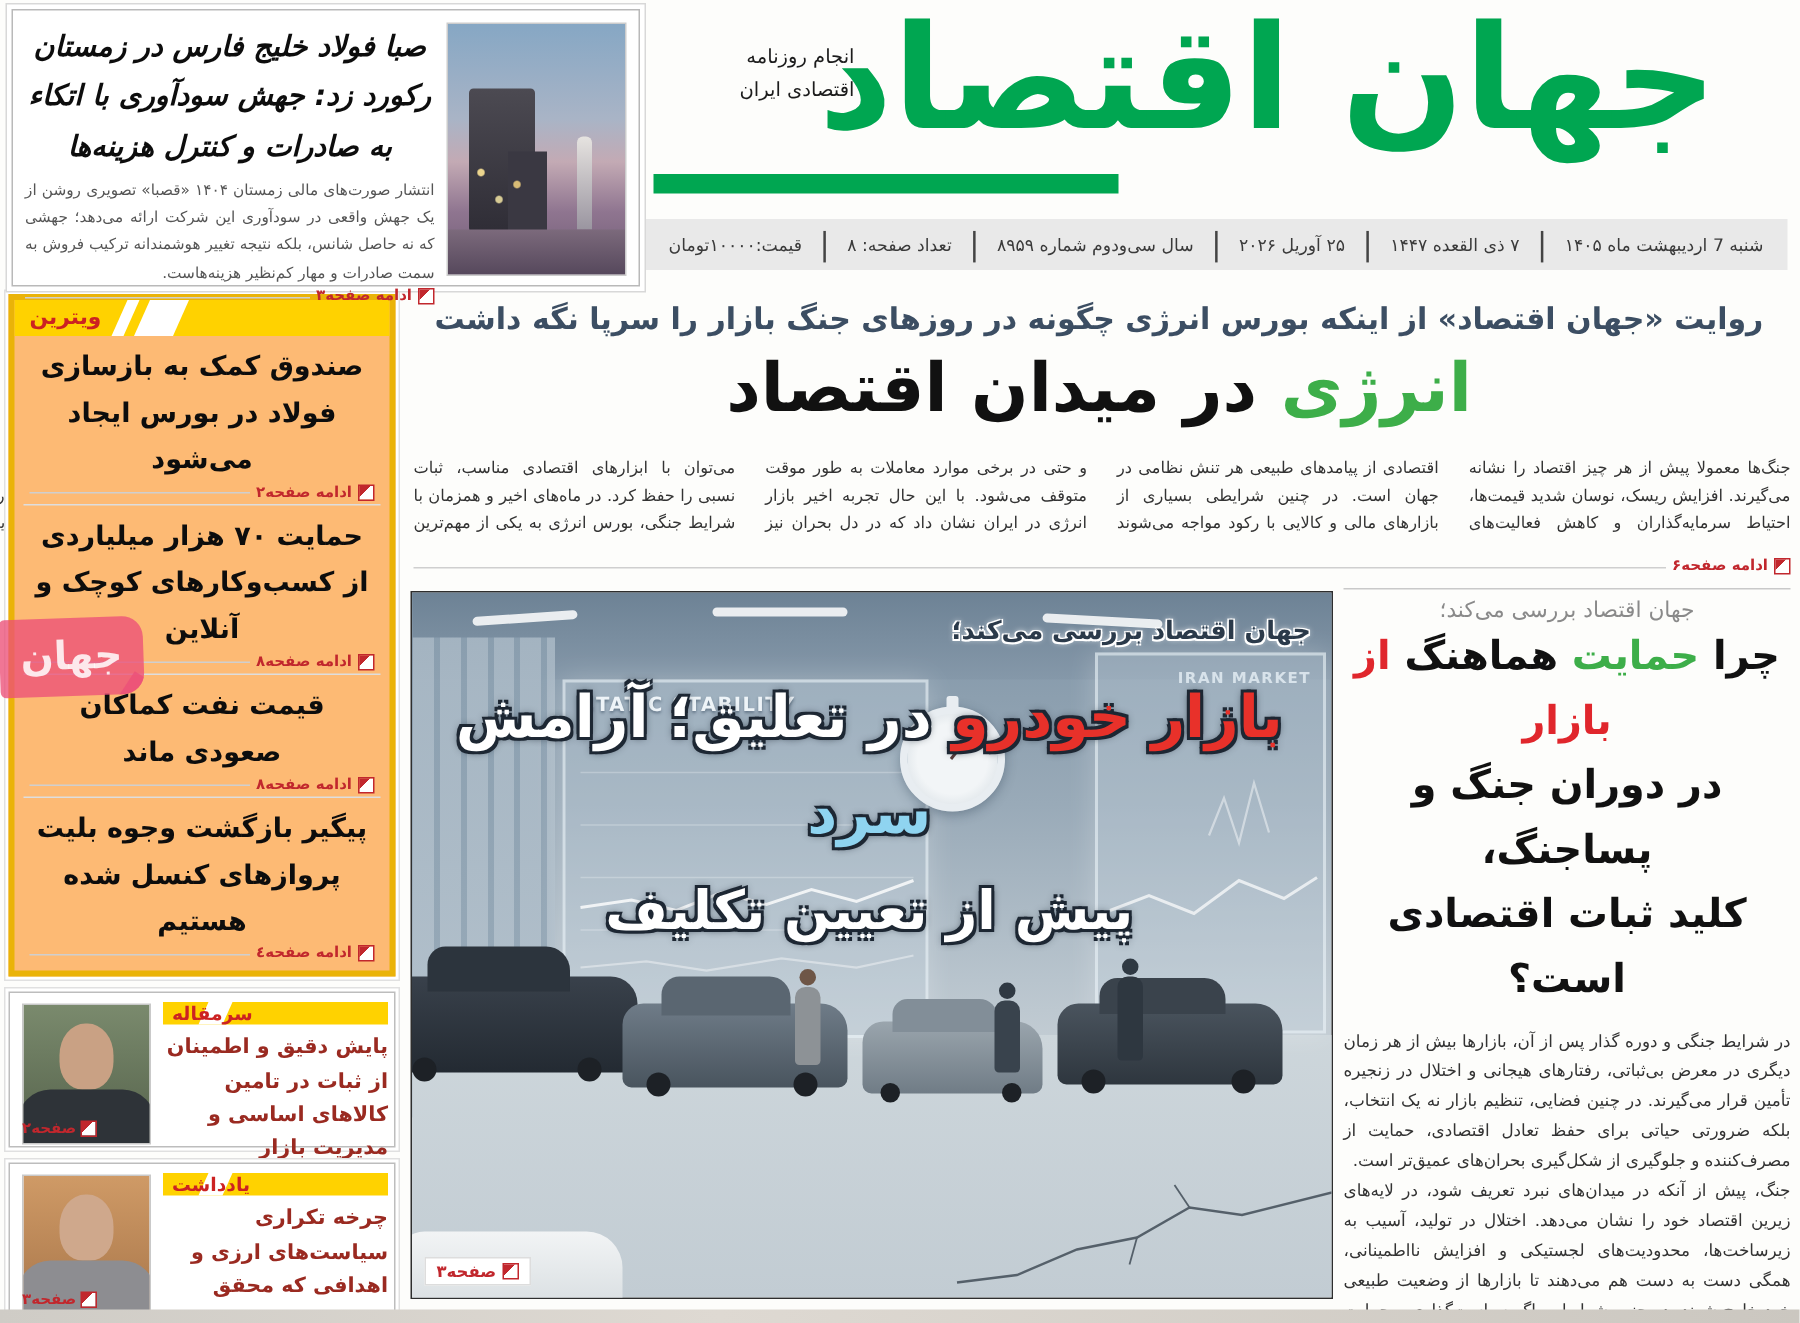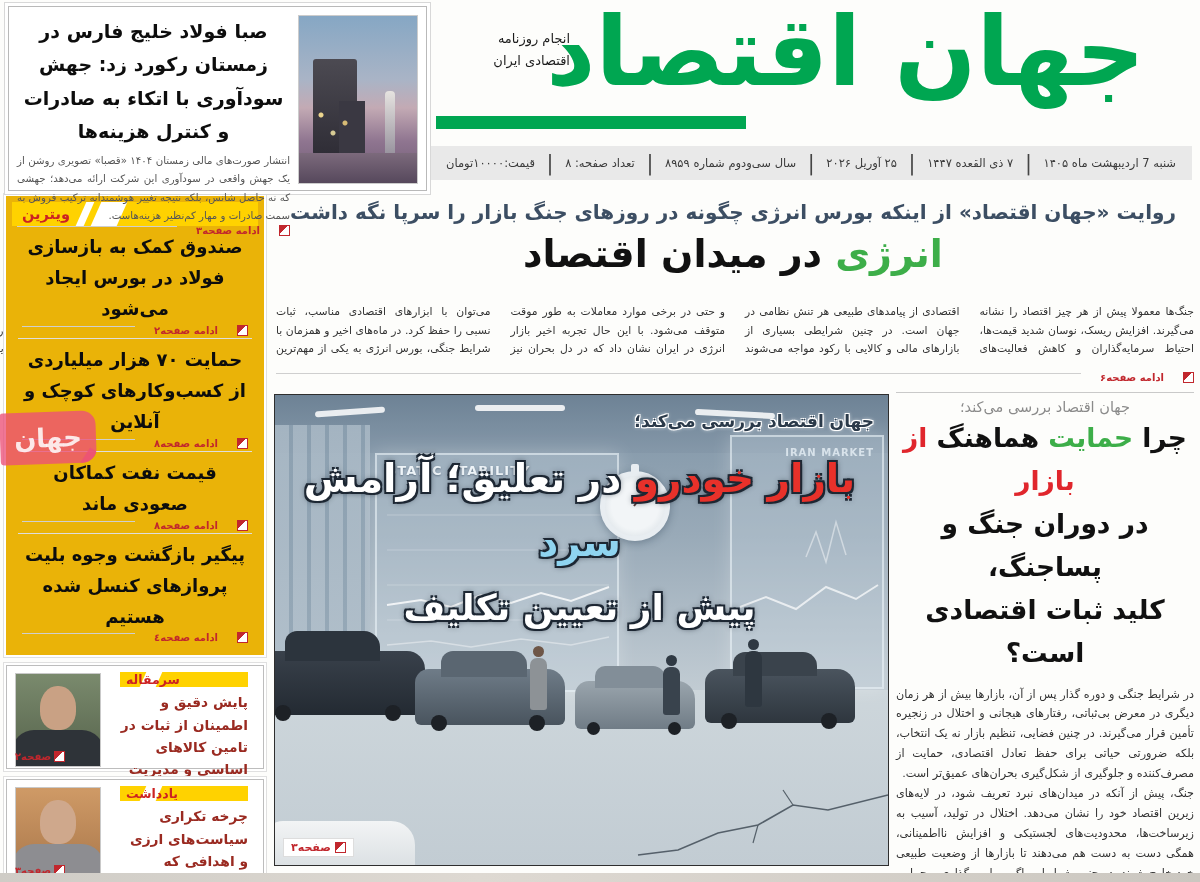--- a/index.html
+++ b/index.html
@@ -15,35 +15,35 @@
     background:linear-gradient(180deg,#86a7c4 0%,#a9b4c6 38%,#c3aab4 55%,#8f7590 75%,#6d5a72 100%);}
   .tl-tower{position:absolute;left:14px;bottom:28px;width:44px;height:96px;background:linear-gradient(180deg,#4c4a52,#2f2d36);border-radius:3px;}
   .tl-tower2{position:absolute;left:40px;bottom:22px;width:26px;height:60px;background:#3a3842;}
   .tl-chimney{position:absolute;right:22px;bottom:30px;width:10px;height:62px;background:linear-gradient(180deg,#e6e3e0,#9a95a0);border-radius:4px 4px 0 0;}
   .tl-ground{position:absolute;left:0;right:0;bottom:0;height:30px;background:linear-gradient(180deg,#7c6a7c,#56485c);}
   .tl-lights{position:absolute;left:10px;bottom:40px;width:60px;height:40px;background:
     radial-gradient(circle at 20% 30%,rgba(255,230,150,.9) 2px,transparent 3px),
     radial-gradient(circle at 60% 50%,rgba(255,220,130,.8) 2px,transparent 3px),
     radial-gradient(circle at 40% 75%,rgba(255,240,170,.8) 2px,transparent 3px);}
   .tl-text{flex:1;display:flex;flex-direction:column;}
-  .tl-headline{font-weight:bold;font-size:19px;line-height:1.75;color:#0d0d0d;text-align:center;}
+  .tl-headline{font-weight:bold;font-size:19px;line-height:1.75;color:#0d0d0d;text-align:center;font-style:italic;}
   .tl-body{font-size:10.2px;line-height:1.8;color:#555;text-align:justify;margin-top:4px;}
-  .cont-row{display:flex;align-items:flex-start;gap:19px;margin-top:auto;}
+  .cont-row{display:flex;align-items:center;gap:4px;margin-top:auto;}
   .jump-ic{flex:none;width:9px;height:9px;border:1px solid #c1272d;background:linear-gradient(135deg,#c1272d 40%,#fff 40%);display:inline-block;}
   .cont-txt{color:#c1272d;font-size:10px;font-weight:bold;white-space:nowrap;}
   .cont-line{flex:1;border-bottom:1px solid #cfcfcf;height:1px;}
   .green-bar{position:absolute;left:436px;top:116px;width:310px;height:13px;background:#00a651;z-index:1;}
   .logo{position:absolute;right:55px;top:-12px;z-index:2;color:#00a651;font-weight:bold;font-size:96px;letter-spacing:-4px;line-height:1.35;}
   .tagline{position:absolute;right:630px;top:28px;text-align:right;font-size:13px;color:#1c1c1c;line-height:1.7;z-index:3;}
   .date-strip{left:430px;top:146px;width:762px;height:34px;background:#e9e9e9;display:flex;align-items:center;justify-content:space-between;padding:0 16px;box-sizing:border-box;z-index:0;}
   .date-item{font-size:11.5px;color:#3a3a3a;white-space:nowrap;}
   .date-sep{color:#444;font-size:15px;font-weight:bold;transform:scaleY(1.4);}
   
   .lead-kicker{left:272px;top:200px;width:922px;text-align:center;font-size:20px;font-weight:bold;color:#3c4e63;}
-  .lead-headline{left:272px;top:232px;width:922px;text-align:center;font-size:38px;font-weight:bold;color:#111;letter-spacing:-1px;}
+  .lead-headline{left:272px;top:232px;width:922px;text-align:center;font-size:45px;font-weight:bold;color:#111;letter-spacing:-1px;}
   .txt-green{color:#3dae49;}
   .lead-body{left:276px;top:303px;width:918px;height:72px;column-count:4;column-gap:20px;font-size:10.8px;line-height:1.72;color:#333;text-align:justify;}
   .lead-cont{left:276px;top:372px;width:918px;}
   
   .feature{left:274px;top:394px;width:613px;height:470px;border:1px solid #2e2e2e;overflow:hidden;background:linear-gradient(180deg,#7f94a6 0%,#99aab8 30%,#b8c4cd 55%,#ccd4d9 72%,#c6cfd5 100%);}
   .f-ceiling{position:absolute;left:0;top:0;right:0;height:58px;background:linear-gradient(180deg,#6d8295 0%,#8598a9 100%);}
   .f-light{position:absolute;height:6px;background:rgba(255,255,255,.85);border-radius:3px;}
   .f-wall{position:absolute;left:0;top:30px;width:95px;bottom:120px;background:repeating-linear-gradient(90deg,#aebdc9 0 14px,#8ea2b2 14px 18px);opacity:.8;}
   .f-floor{position:absolute;left:0;right:0;bottom:0;height:175px;background:linear-gradient(180deg,#cdd6db,#c2ccd3);}
   .f-screen{position:absolute;border:2px solid rgba(240,248,252,.55);background:rgba(205,220,230,.30);box-shadow:0 0 18px rgba(255,255,255,.25);}
@@ -70,29 +70,29 @@
   .f-crack{position:absolute;right:0;bottom:0;width:330px;height:110px;}
   
   .r-col{left:896px;top:392px;width:298px;}
   .r-kicker{text-align:center;color:#8a8a8a;font-size:14.5px;margin-top:6px;}
   .r-headline{text-align:center;font-weight:bold;font-size:26.5px;line-height:1.62;color:#111;margin-top:2px;letter-spacing:-.5px;}
   .r-green{color:#3dae49;}
   .r-red{color:#e0262c;}
   .r-body{font-size:11.2px;line-height:1.78;color:#333;text-align:justify;margin-top:10px;white-space:pre-line;}
   
   .sidebar{left:6px;top:196px;width:258px;}
-  .v-box{border:6px solid #eab308;background:#eab308;box-shadow:0 0 0 2px #fff,0 0 0 3px #e0e0e0;}
+  .v-box{border:4px solid #eab308;background:#fdba74;box-shadow:0 0 0 2px #fff,0 0 0 3px #e0e0e0;}
   .ybar{position:relative;height:24px;background:#ffd200;display:flex;align-items:center;}
   .ybar .notch{position:absolute;left:34%;top:0;bottom:0;width:26px;background:#fff;transform:skewX(-24deg);}
   .ybar .notch2{position:absolute;left:28%;top:0;bottom:0;width:8px;background:#fff;transform:skewX(-24deg);}
   .ybar-title{margin-right:auto;padding-left:10px;padding-right:10px;color:#cc2222;font-weight:bold;font-size:14.5px;z-index:2;}
   .v-item{padding:6px 10px 2px;}
   .v-title{font-weight:bold;font-size:18px;line-height:1.72;text-align:center;color:#0d0d0d;}
   .v-sep{border-bottom:1px solid #dedede;margin:0 6px;}
-  .op-box{position:relative;border:1px solid #bdbdbd;background:#fff;box-shadow:0 0 0 2px #fff,0 0 0 3px #e0e0e0;margin-top:10px;height:104px;padding:6px 15px;box-sizing:border-box;}
+  .op-box{position:relative;border:1px solid #bdbdbd;background:#fff;box-shadow:0 0 0 2px #fff,0 0 0 3px #e0e0e0;margin-top:10px;height:104px;padding:6px 4px;box-sizing:border-box;}
   .photo{width:84px;height:92px;border:1px solid #c9c9c9;position:relative;overflow:hidden;}
   .ph-head{position:absolute;left:50%;top:12px;transform:translateX(-50%);width:36px;height:44px;border-radius:48% 48% 42% 42%;}
   .ph-body{position:absolute;left:-4px;right:-4px;bottom:0;height:36px;border-radius:22px 22px 0 0;}
   .op-main{margin-left:94px;display:flex;flex-direction:column;height:100%;box-sizing:border-box;}
   .op-ybar{position:relative;height:18px;background:#ffd200;display:flex;align-items:center;margin-bottom:4px;}
   .op-ybar .notch{position:absolute;left:18%;top:0;bottom:0;width:16px;background:#fff;transform:skewX(-24deg);}
   .op-header{margin-right:auto;padding-left:6px;color:#cc2222;font-weight:bold;font-size:12.5px;z-index:2;}
   .op-title{font-weight:bold;font-size:13.8px;line-height:1.6;color:#9a2a21;text-align:right;}
   .op-author{font-weight:bold;font-size:11px;color:#222;margin-top:3px;}
   .op-role{font-size:7.5px;color:#9a9a9a;margin-top:1px;}

